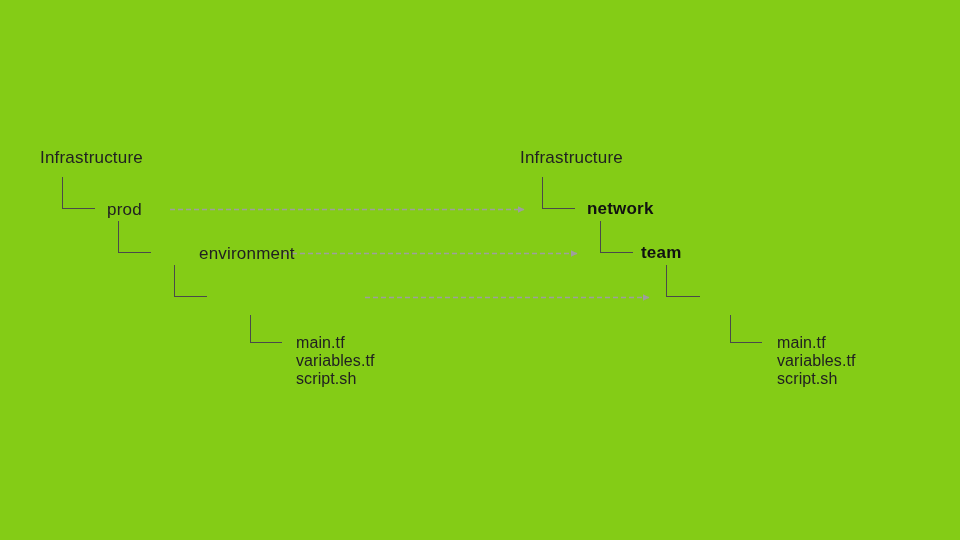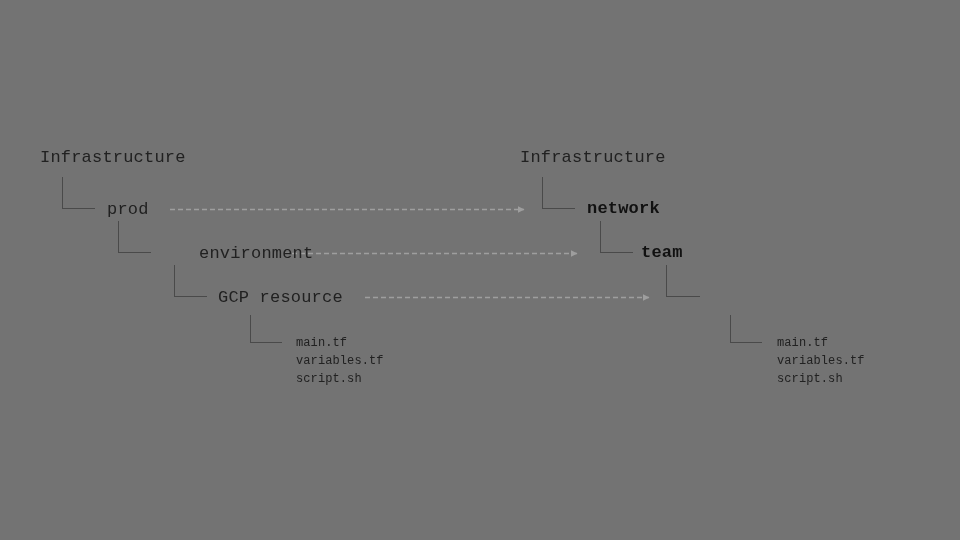--- a/index.html
+++ b/index.html
@@ -5,38 +5,37 @@
   * { margin: 0; padding: 0; box-sizing: border-box; }
   html, body {
     width: 960px; height: 540px;
     background: #ffffff;
     font-family: "Liberation Sans", sans-serif;
     overflow: hidden;
   }
   .canvas {
     position: relative;
     width: 960px; height: 540px;
-    background: #737373;
-    font-family: Liberation Mono, monospace;
+    background: #84cc16;
   }
   .label {
     position: absolute;
     font-size: 17px;
     line-height: 20px;
     color: #212121;
     white-space: nowrap;
     letter-spacing: 0.2px;
   }
   .label.bold {
     font-weight: 700;
     color: #111111;
   }
   .file-list {
     position: absolute;
-    font-size: 12px;
+    font-size: 16px;
     line-height: 18px;
     color: #212121;
     white-space: nowrap;
     letter-spacing: 0.1px;
   }
   .elbow {
     position: absolute;
     border-left: 1.5px solid #4a4a4a;
     border-bottom: 1.5px solid #4a4a4a;
   }
@@ -65,21 +64,20 @@
 
   <div class="label" style="left:40px; top:148px;">Infrastructure</div>
 
   <div class="elbow" style="left:62px; top:177px; width:33px; height:32px;"></div>
   <div class="label" style="left:107px; top:200px;">prod</div>
 
   <div class="elbow" style="left:118px; top:221px; width:33px; height:32px;"></div>
   <div class="label" style="left:163px; top:244px;margin-left:36px;">environment</div>
 
   <div class="elbow" style="left:174px; top:265px; width:33px; height:32px;"></div>
-  <div class="label" style="left:218px; top:288px;">GCP resource</div>
 
   <div class="elbow" style="left:250px; top:315px; width:32px; height:28px;"></div>
   <div class="file-list" style="left:296px; top:334px;">
     <div>main.tf</div>
     <div>variables.tf</div>
     <div>script.sh</div>
   </div>
 
   <div class="label" style="left:520px; top:148px;">Infrastructure</div>
 

